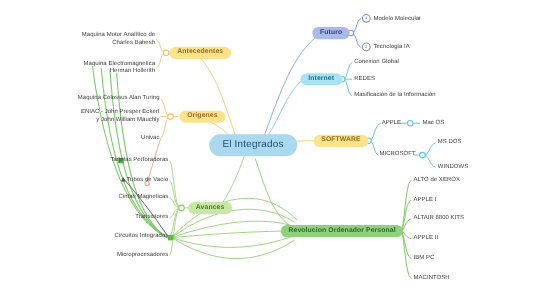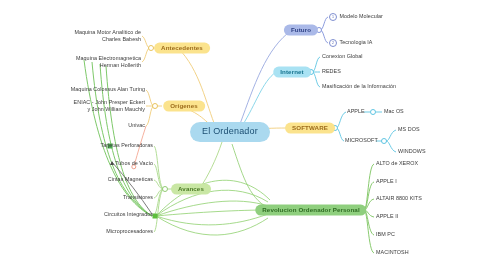--- a/index.html
+++ b/index.html
@@ -186,21 +186,21 @@
   <div class="dot c" style="left:311px;top:72px;"></div>
   <div class="dot c" style="left:335px;top:128px;"></div>
   <div class="dot c" style="left:373px;top:112px;"></div>
   <div class="dot c" style="left:384px;top:141px;"></div>
   <div class="dot gd" style="left:363px;top:210px;"></div>
   <div class="sq" style="left:110px;top:146px;"></div>
   <div class="sq lime" style="left:155px;top:216px;"></div>
   <div class="tri" style="left:112px;top:163px;"></div>
   <div class="pdot" style="left:134px;top:167px;"></div>
 
-  <div class="node central" style="left:230px;top:132px;">El Ordenador</div>
+  <div class="node central" style="left:230px;top:132px;">El Integrados</div>
 
   <div class="node n-yellow" style="left:182px;top:48px;">Antecedentes</div>
   <div class="node n-yellow" style="left:184px;top:106px;">Orígenes</div>
   <div class="node n-green" style="left:191px;top:189px;">Avances</div>
   <div class="node n-blue" style="left:301px;top:30px;">Futuro</div>
   <div class="node n-cyan" style="left:292px;top:72px;">Internet</div>
   <div class="node n-yellow" style="left:310px;top:128px;">SOFTWARE</div>
   <div class="node n-greend" style="left:311px;top:210px;">Revolucion Ordenador Personal</div>
 
   <div class="leaf l wrap" style="left:141px;top:36px;">Maquina Motor Analítico de Charles Babesh</div>

